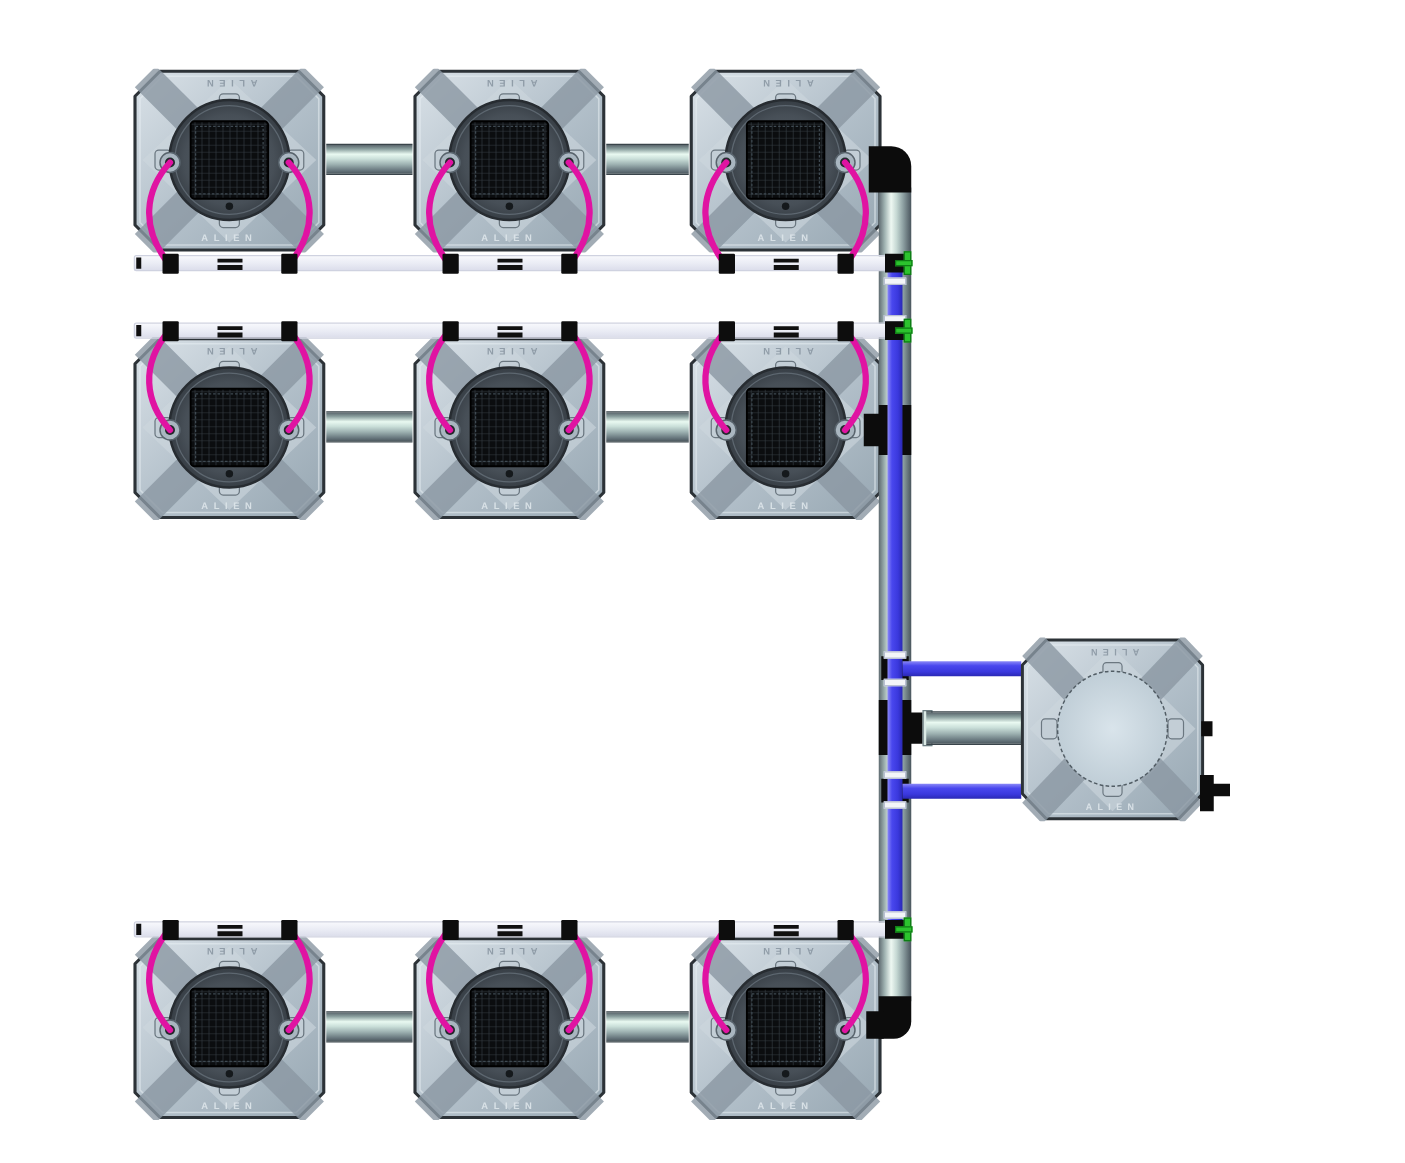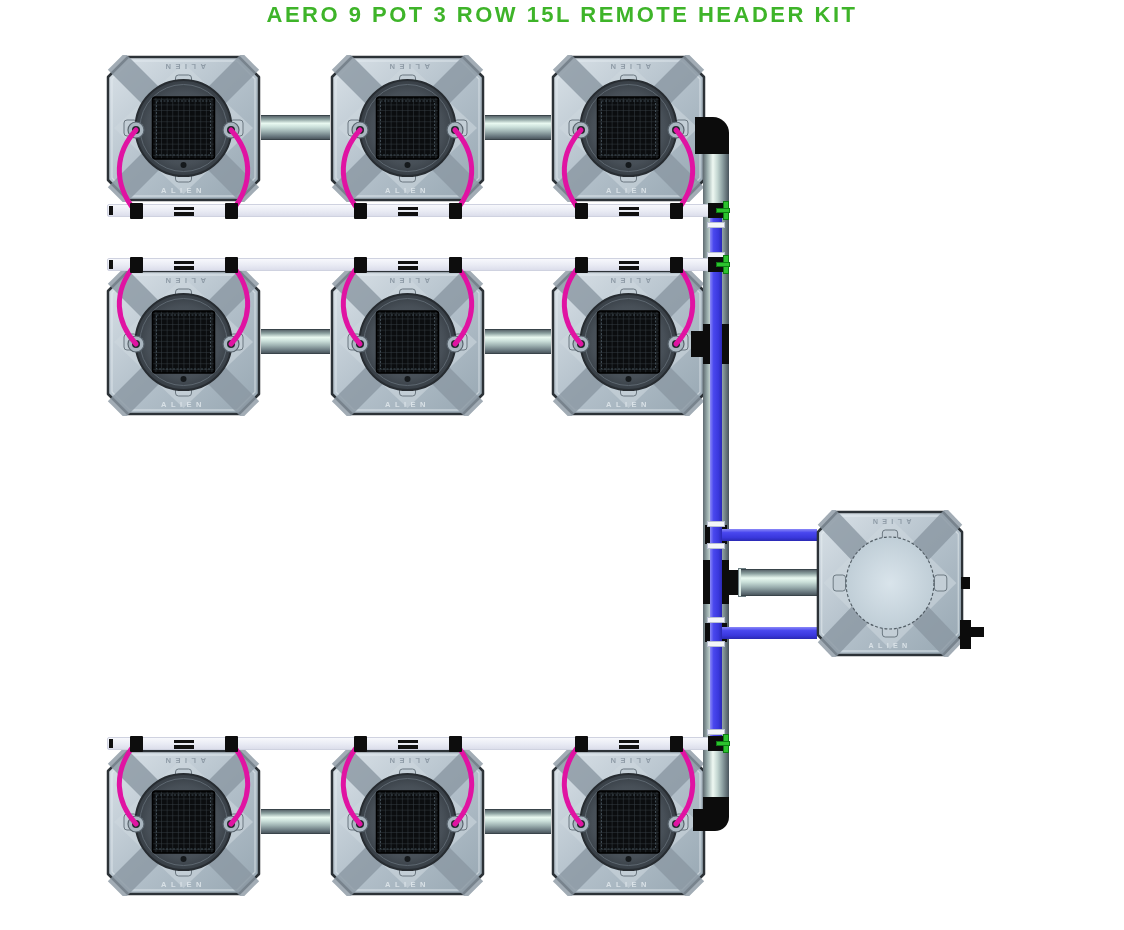--- a/index.html
+++ b/index.html
@@ -66,21 +66,20 @@
         <stop offset="0" stop-color="#d9e4eb"></stop>
         <stop offset="1" stop-color="#c0ced7"></stop>
       </radialGradient>
       <pattern id="pMesh" width="5.6" height="5.6" patternUnits="userSpaceOnUse">
         <rect width="5.6" height="5.6" fill="#0b0d0f"></rect>
         <path d="M5.6,0 V5.6 H0" fill="none" stroke="#343d43" stroke-width="1"></path>
       </pattern>
     </defs>
   </svg>
 
-  <h1 class="title">AERO 9 POT 3 ROW 15L REMOTE HEADER KIT</h1>
 
   <div class="layer" id="feedLayer">
       <div class="abs feed" style="left: 261px; top: 115px; width: 69px; height: 25px;"></div>
       <div class="abs feed" style="left: 485px; top: 115px; width: 66px; height: 25px;"></div>
       <div class="abs feed" style="left: 261px; top: 329px; width: 69px; height: 25px;"></div>
       <div class="abs feed" style="left: 485px; top: 329px; width: 66px; height: 25px;"></div>
       <div class="abs feed" style="left: 261px; top: 809px; width: 69px; height: 25px;"></div>
       <div class="abs feed" style="left: 485px; top: 809px; width: 66px; height: 25px;"></div>
     </div>
   <div class="layer" id="potLayer">

